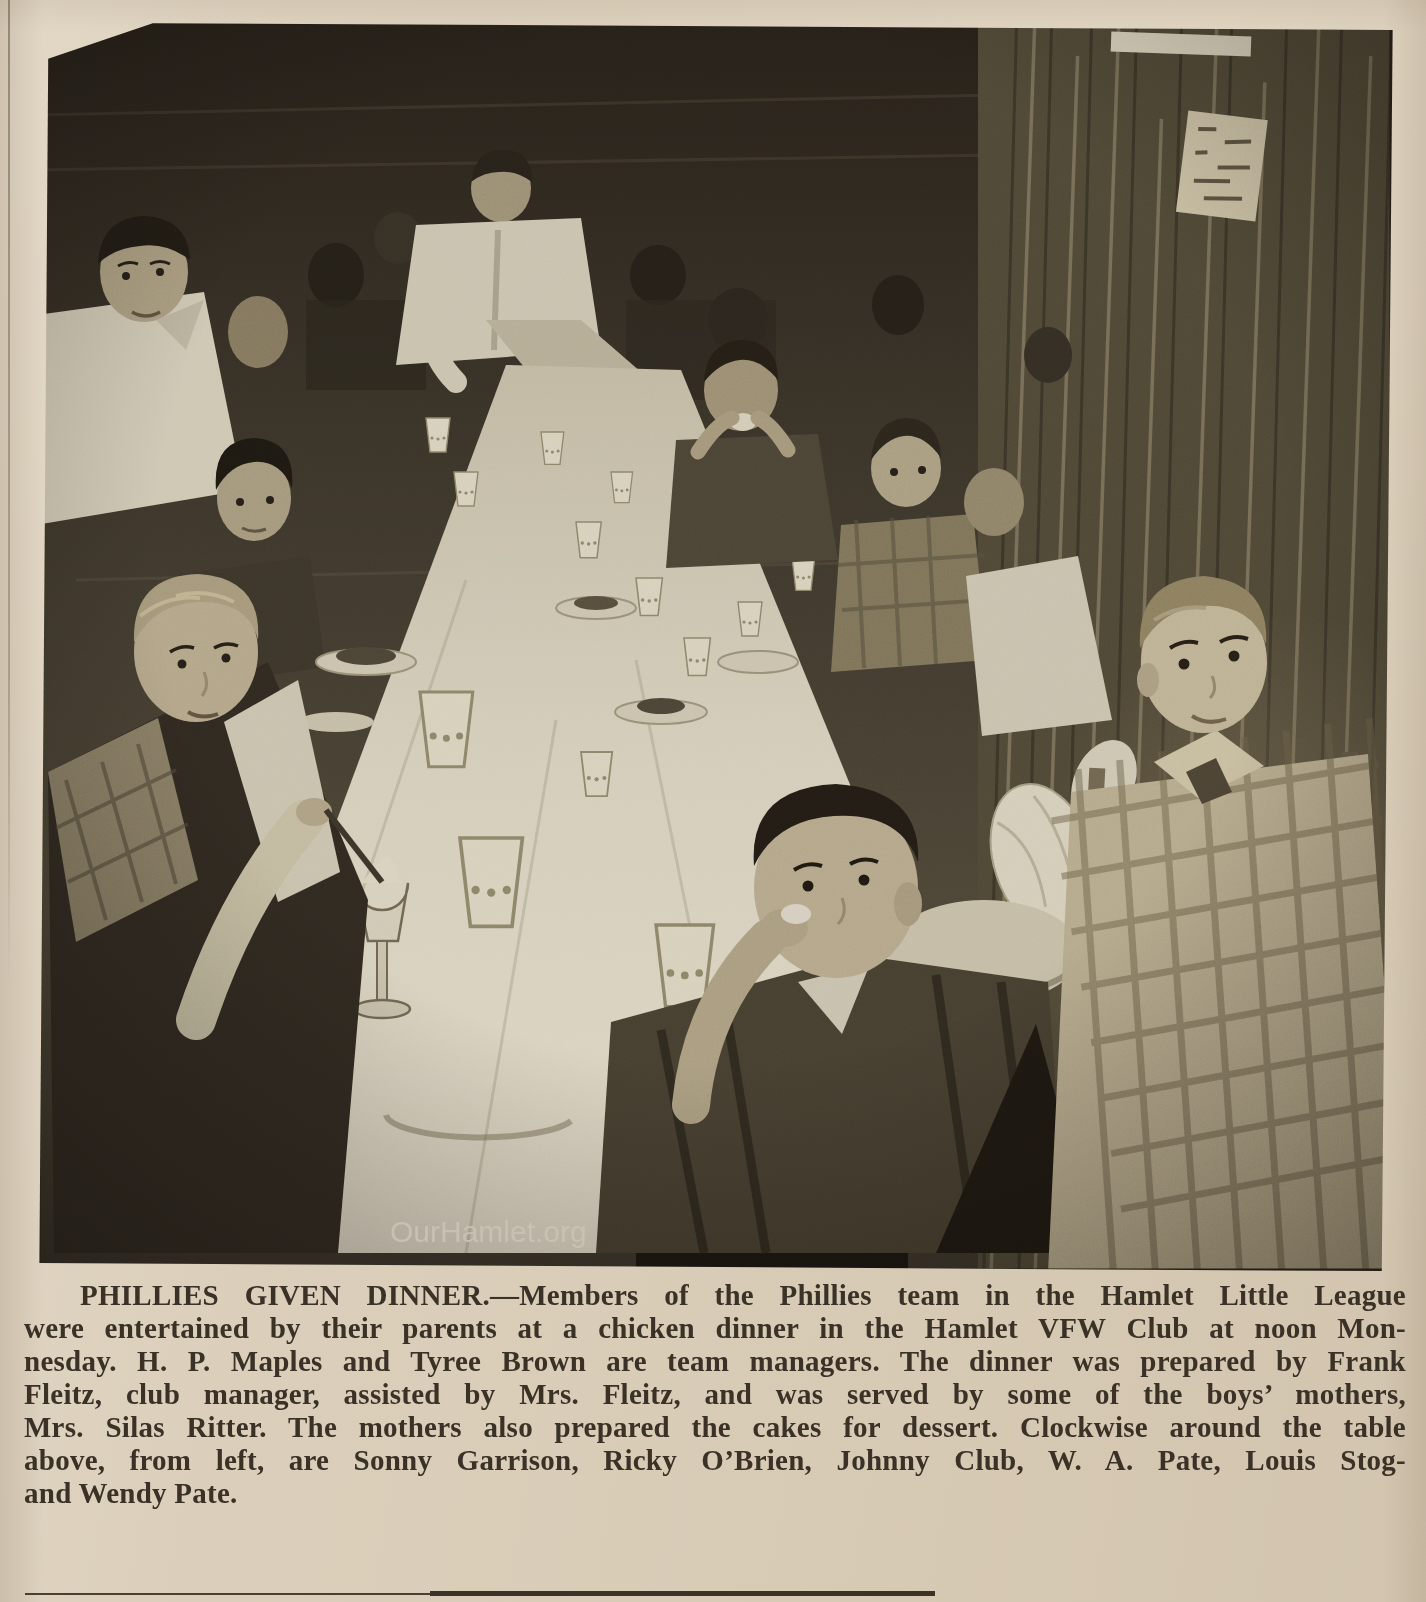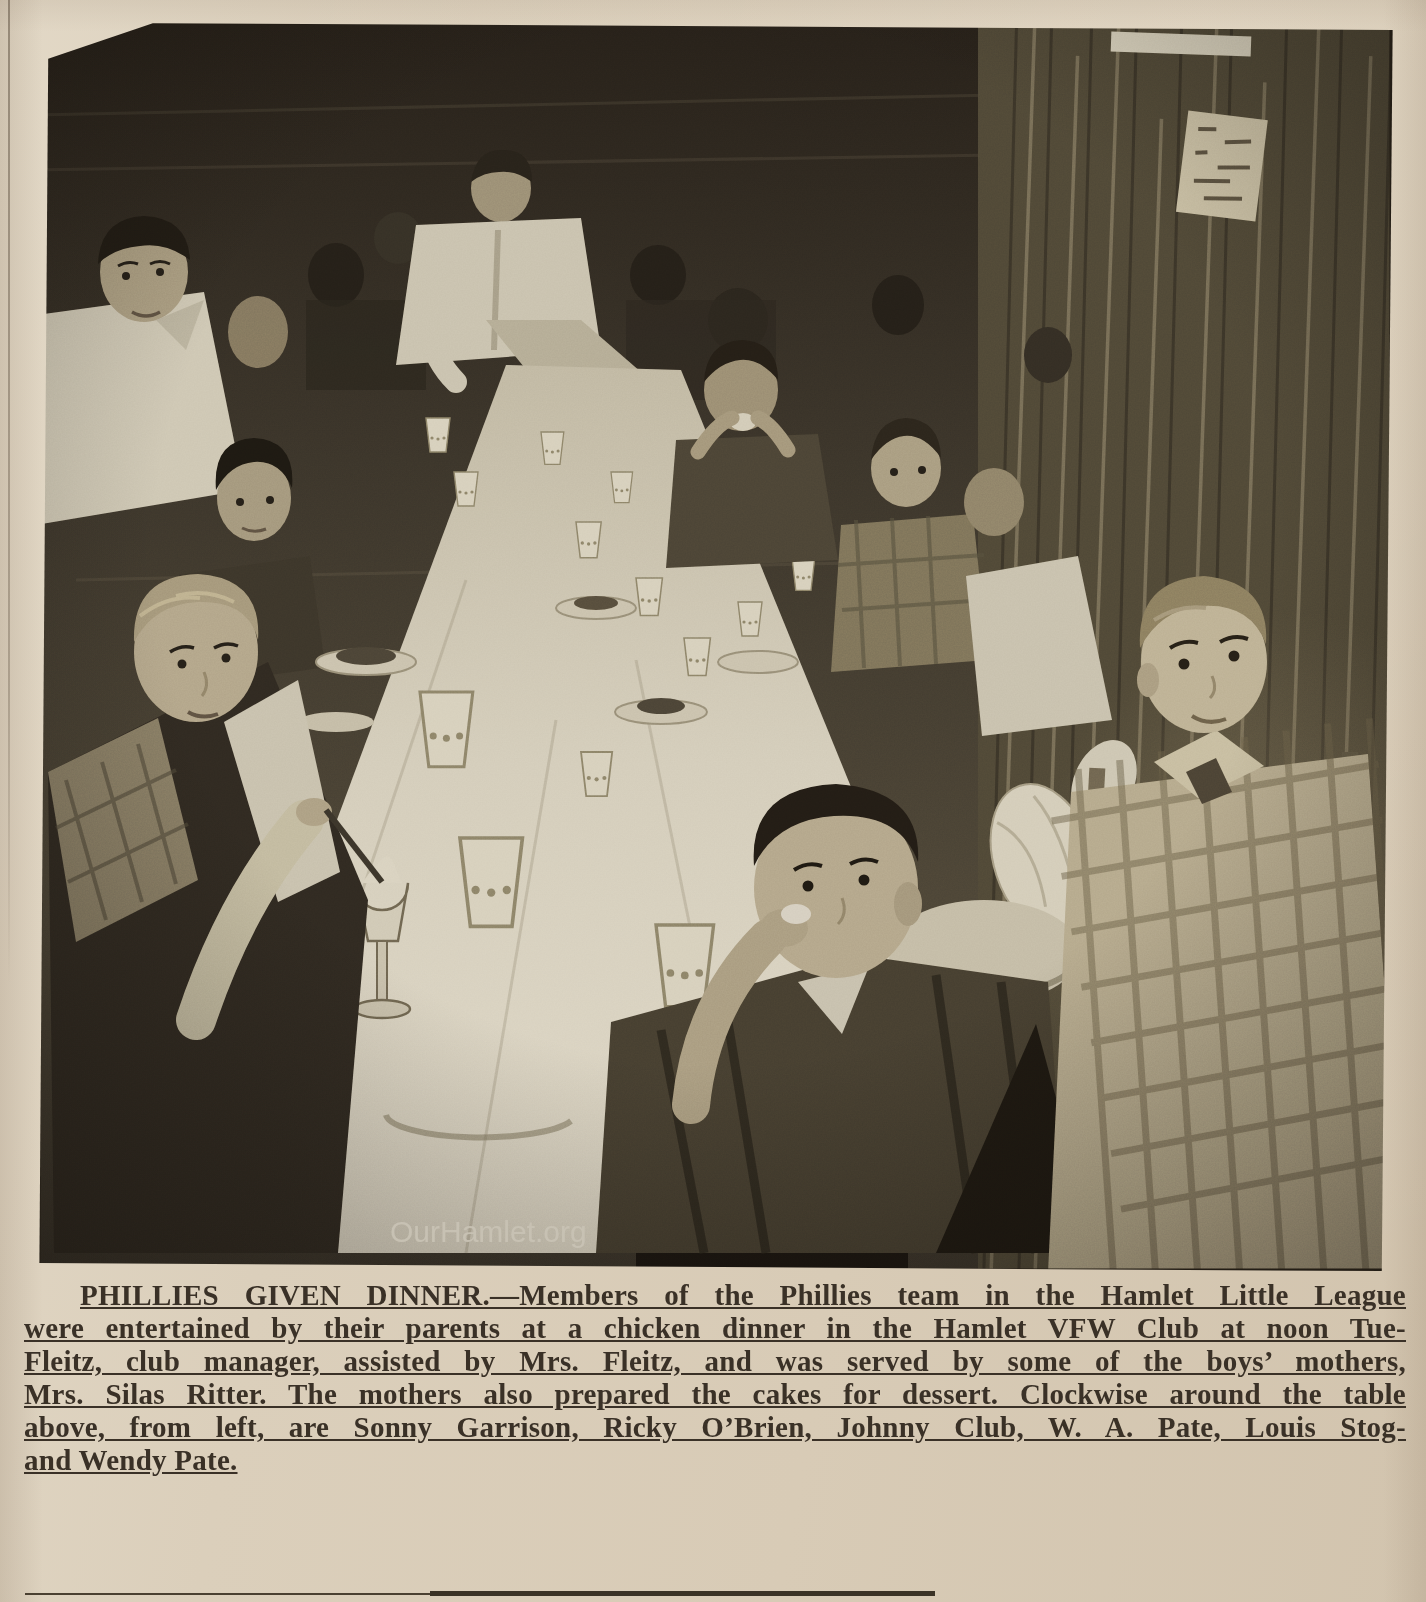--- a/index.html
+++ b/index.html
@@ -25,21 +25,21 @@
     position:absolute;left:36px;top:20px;width:1358px;height:1253px;
     clip-path:polygon(0.9% 3.1%, 8.6% 0.25%, 99.9% 0.8%, 99.1% 99.85%, 0.25% 99.2%);
     background:#bef264;
   }
   .photo-frame svg{display:block;width:100%;height:100%;}
   .caption{
     position:absolute;left:24px;top:1279px;width:1382px;
     color:#3a3127;font-weight:bold;font-size:29px;line-height:33px;
     letter-spacing:.25px;
   }
-  .cap-line{text-align:justify;text-align-last:justify;text-decoration:underline;}
+  .cap-line{text-align:justify;text-align-last:justify;}
   .cap-line.first{text-indent:56px;}
   .cap-line.last{text-align-last:left;}
   .rule-thin{position:absolute;left:25px;top:1593px;width:405px;height:2px;background:#4a4031;}
   .rule-thick{position:absolute;left:430px;top:1591px;width:505px;height:5px;background:#3b3326;}
 </style>
 </head>
 <body>
 
 <div class="page-vignette"></div>
 <div class="left-crease"></div>
@@ -329,21 +329,22 @@
     <rect width="1358" height="1253" fill="url(#vign)"></rect>
     <rect width="1358" height="1253" filter="url(#grain)" opacity=".34" style="mix-blend-mode:overlay"></rect>
     <rect x="2" y="2" width="1354" height="1249" fill="none" stroke="#231d15" stroke-width="5"></rect>
 
     <text x="354" y="1222" font-family="Liberation Sans, DejaVu Sans, sans-serif" font-size="30" fill="#c9c3b5" opacity=".92">OurHamlet.org</text>
   </svg>
 </div>
 
 <div class="caption">
   <div class="cap-line first">PHILLIES GIVEN DINNER.—Members of the Phillies team in the Hamlet Little League</div>
-  <div class="cap-line">were entertained by their parents at a chicken dinner in the Hamlet VFW Club at noon Tue-</div>
+  <div class="cap-line">were entertained by their parents at a chicken dinner in the Hamlet VFW Club at noon Mon-</div>
+  <div class="cap-line">nesday. H. P. Maples and Tyree Brown are team managers. The dinner was prepared by Frank</div>
   <div class="cap-line">Fleitz, club manager, assisted by Mrs. Fleitz, and was served by some of the boys’ mothers,</div>
   <div class="cap-line">Mrs. Silas Ritter. The mothers also prepared the cakes for dessert. Clockwise around the table</div>
   <div class="cap-line">above, from left, are Sonny Garrison, Ricky O’Brien, Johnny Club, W. A. Pate, Louis Stog-</div>
   <div class="cap-line last">and Wendy Pate.</div>
 </div>
 
 <div class="rule-thin"></div>
 <div class="rule-thick"></div>
 
 </body></html>

